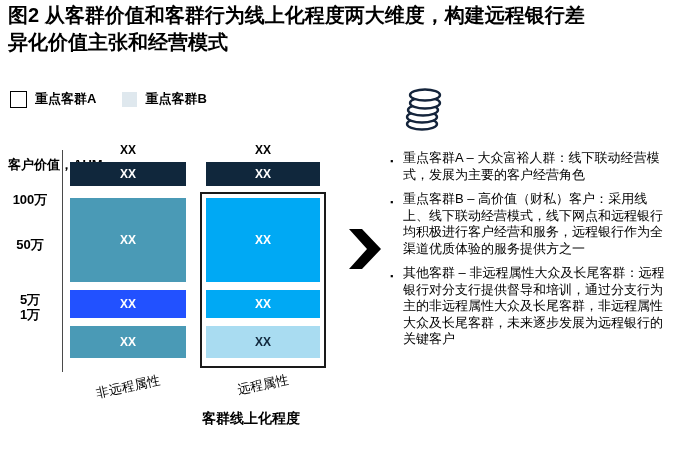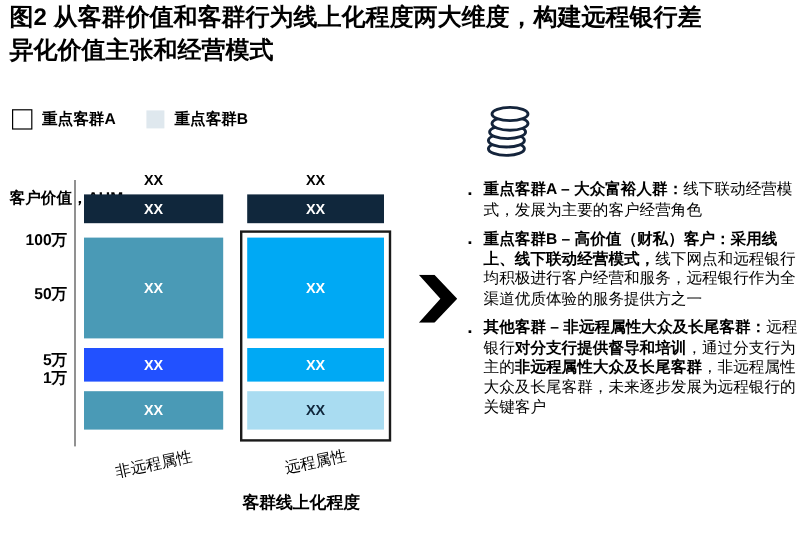--- a/index.html
+++ b/index.html
@@ -7,37 +7,37 @@
   .stage{position:relative;width:675px;height:453px;background:#fff;overflow:hidden;color:#000;}
   .title{position:absolute;left:8px;top:2px;width:578px;margin:0;font-size:20px;font-weight:bold;line-height:27px;color:#000;}
   .legend{position:absolute;left:10px;top:90px;display:flex;gap:26px;align-items:center;}
   .legend-item{display:flex;align-items:center;gap:8px;}
   .swatch{width:15px;height:15px;flex:0 0 15px;}
   .swatch-a{background:#ffffff;border:1px solid #000;}
   .swatch-b{background:#dfe8ee;}
   .legend-label{font-size:13px;font-weight:bold;}
   .ylabel{position:absolute;left:8px;top:118px;font-size:13px;font-weight:bold;margin-top:38px;}
   .yaxis{position:absolute;left:62px;top:150px;height:222px;width:0;border-left:1px solid #4a4a4a;}
-  .ytick{position:absolute;left:4px;width:52px;text-align:right;font-size:13px;font-weight:bold;}
+  .ytick{position:absolute;left:4px;width:52px;text-align:center;font-size:13px;font-weight:bold;}
   .toplabel{position:absolute;top:142px;height:16px;display:flex;align-items:center;justify-content:center;font-size:12px;font-weight:bold;color:#000;}
   .box{position:absolute;display:flex;align-items:center;justify-content:center;font-size:12px;font-weight:bold;color:#fff;}
   .c-navy{background:#10273c;}
   .c-teal{background:#4a9ab6;}
   .c-blue{background:#2251ff;}
   .c-cyan{background:#00a9f4;}
   .c-lightcyan{background:#a9dcf1;color:#10273c;}
   .outline-box{position:absolute;left:200px;top:192px;width:126px;height:176px;background:#fff;border:2px solid #1a1a1a;box-sizing:border-box;}
   .collabel{position:absolute;font-size:13px;text-align:center;transform:rotate(-12deg);color:#000;}
   .xtitle{position:absolute;left:202px;top:410px;width:146px;font-size:14px;font-weight:bold;}
   .arrow{position:absolute;left:349px;top:229px;width:32px;height:40px;}
   .coins{position:absolute;left:404px;top:80px;width:40px;height:52px;}
   .bullets{position:absolute;left:390px;top:150px;width:280px;display:flex;flex-direction:column;gap:8px;}
   .bullet{display:flex;font-size:13px;line-height:16.5px;color:#000;}
   .bullet .marker{flex:0 0 13px;width:13px;font-size:9px;padding-top:3px;}
-  .seg-b{font-weight:bold;}
+  .seg-b{font-weight:normal;}
 </style>
 </head>
 <body>
 
 <div class="stage">
 
   <h1 class="title">图2 从客群价值和客群行为线上化程度两大维度，构建远程银行差异化价值主张和经营模式</h1>
 
   <div class="legend">
     <div class="legend-item">

